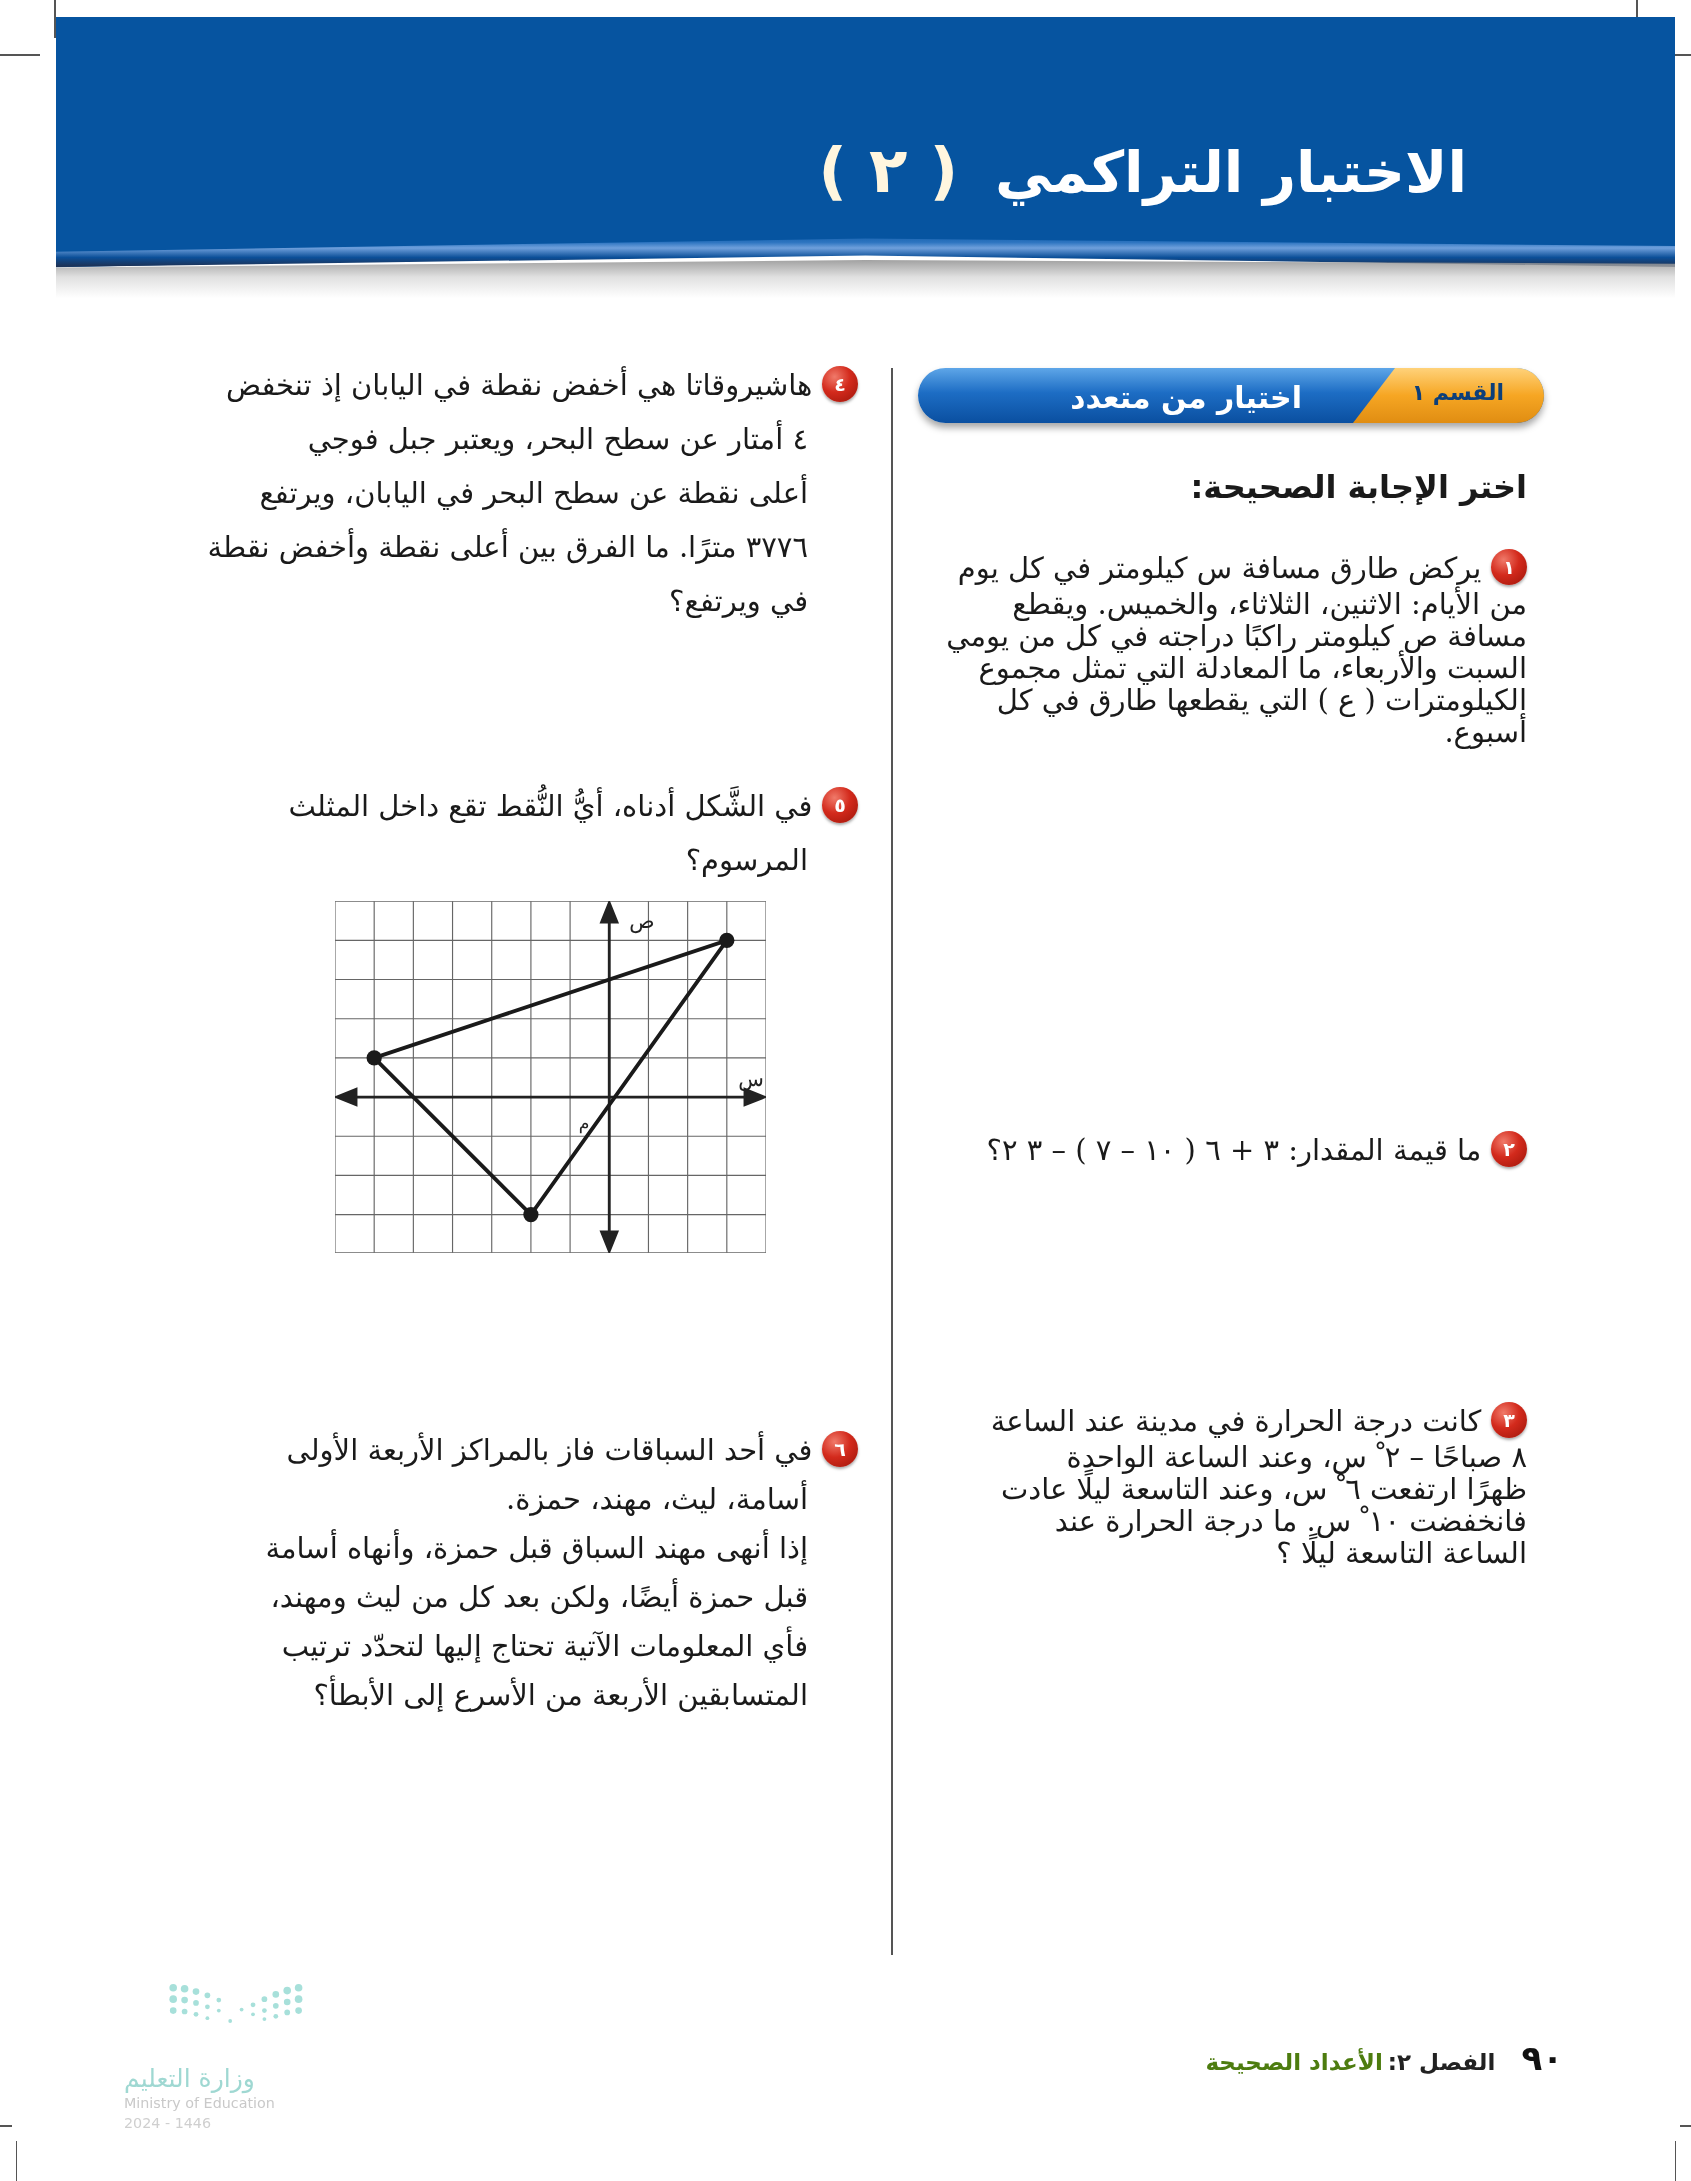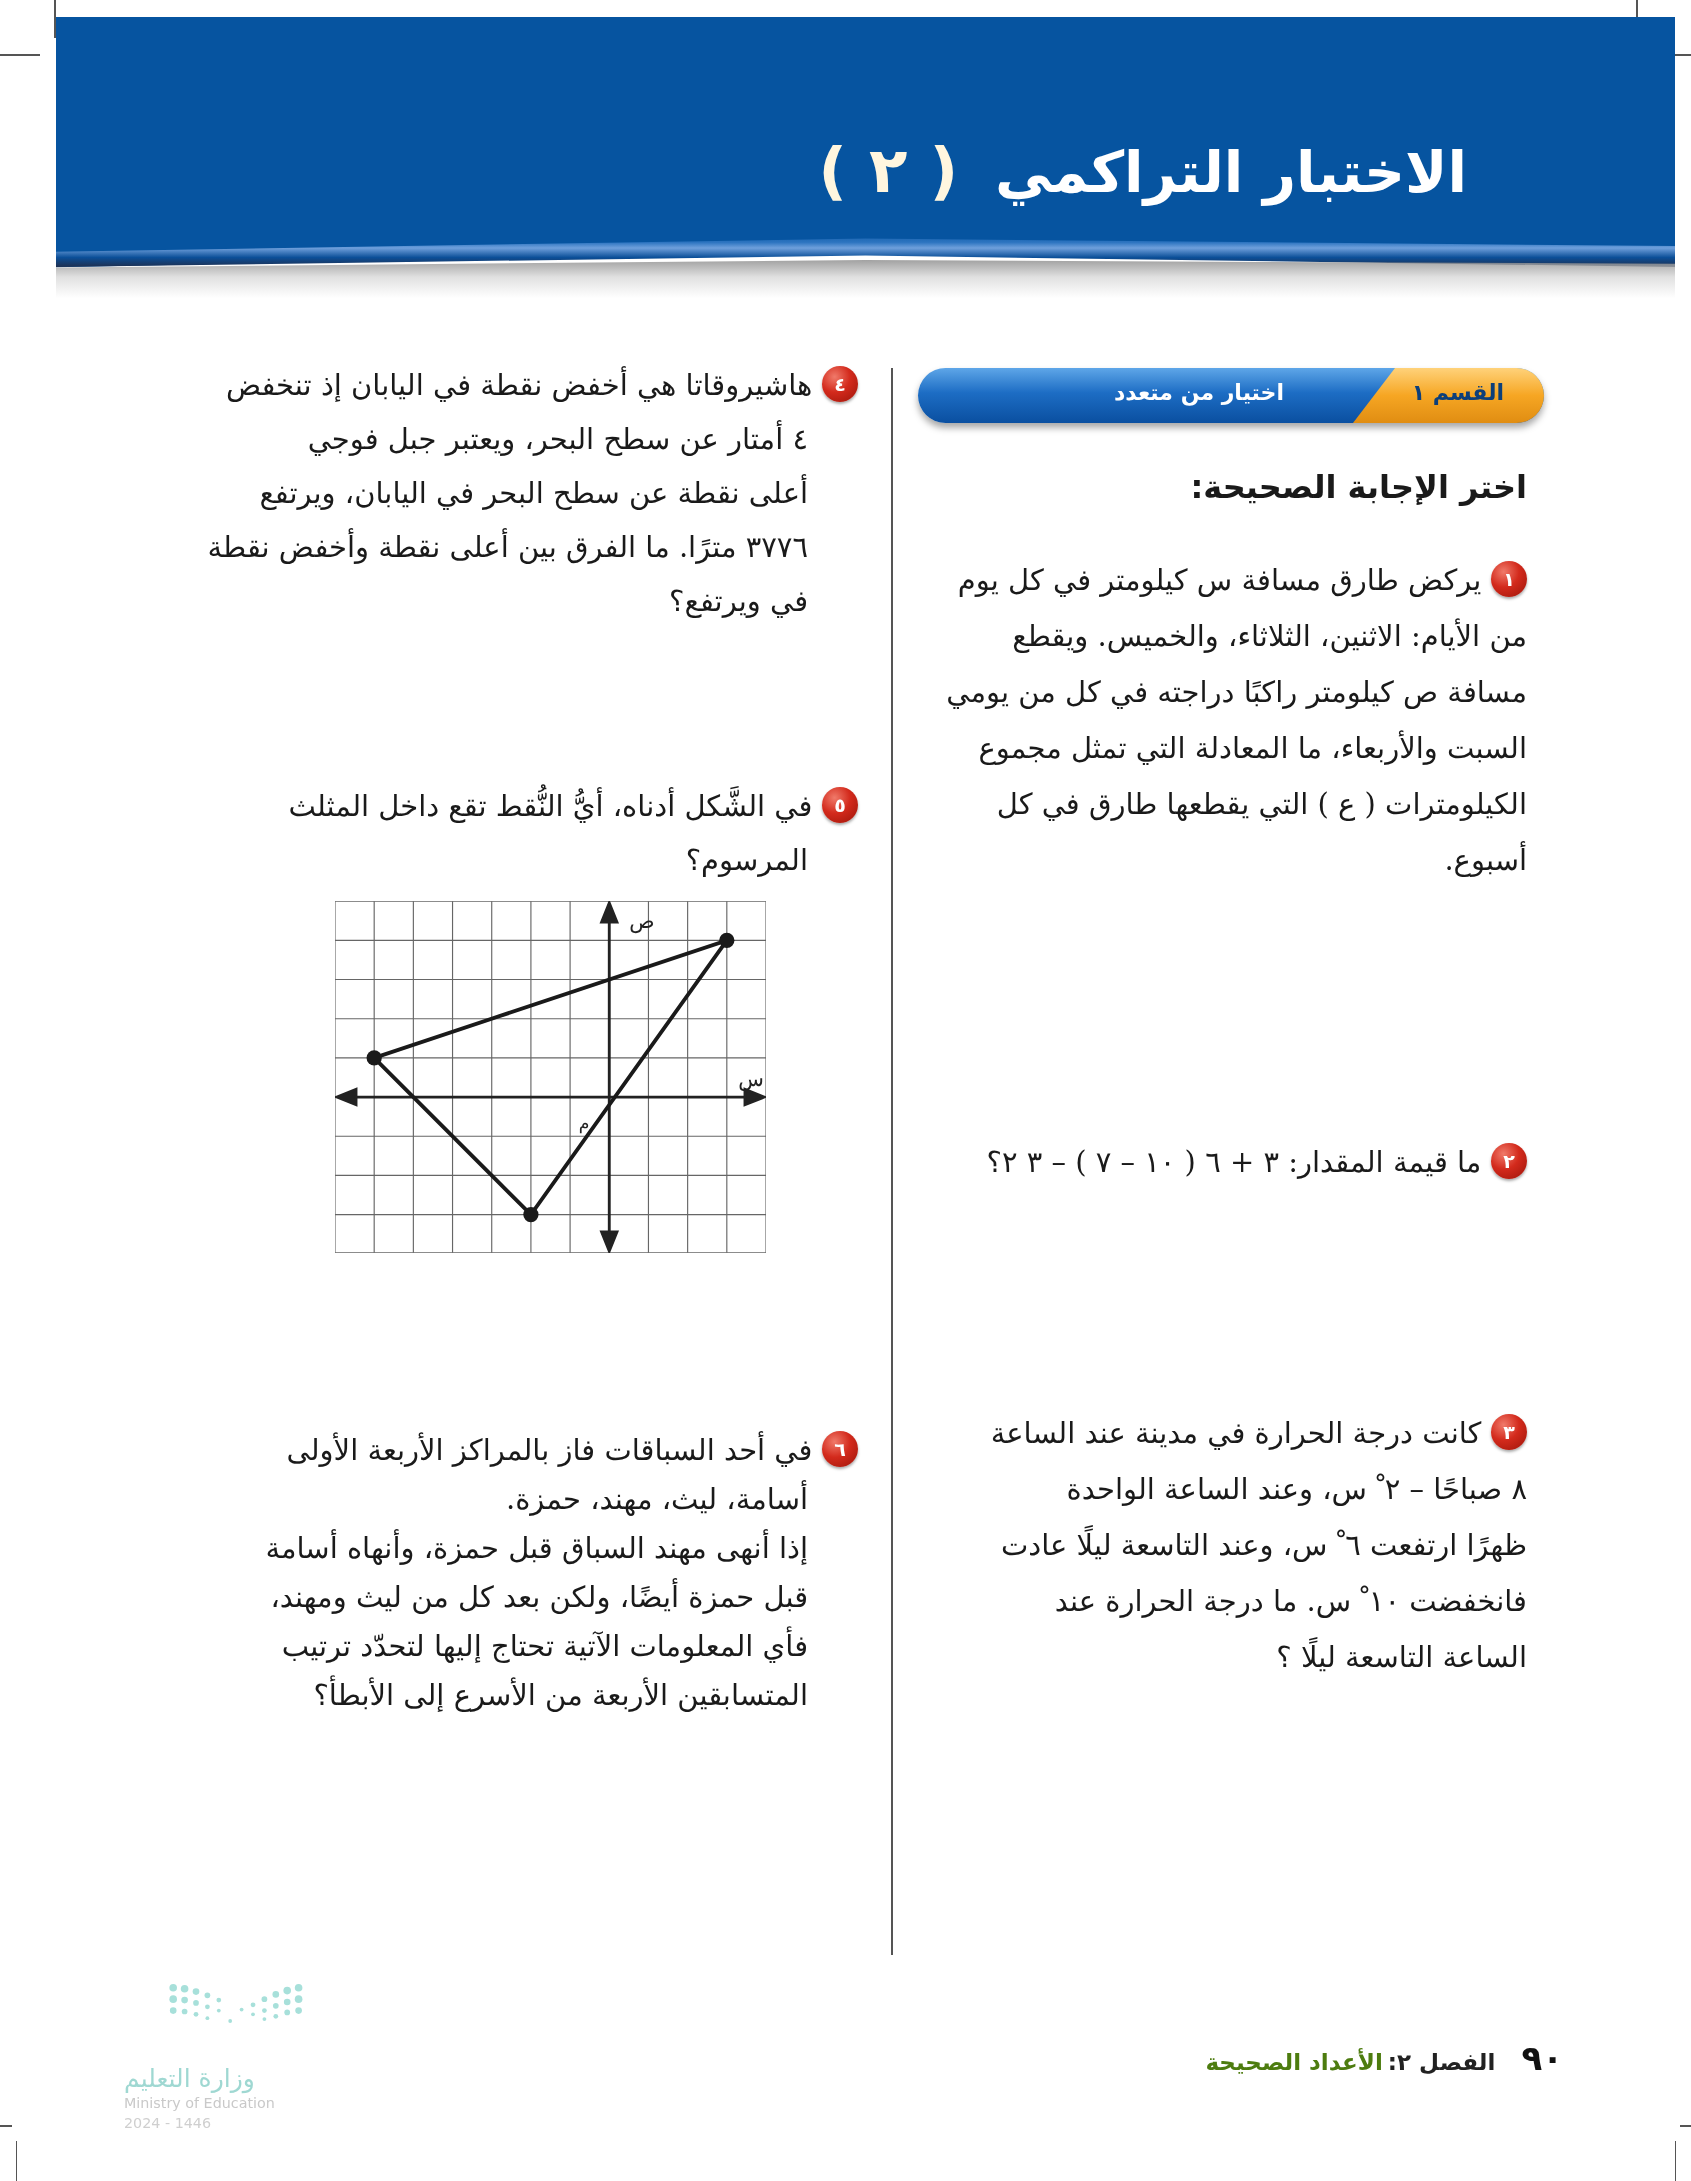--- a/index.html
+++ b/index.html
@@ -44,27 +44,27 @@
     background: linear-gradient(180deg, #5ea6e8 0%, #1d6dc4 45%, #0a4fa0 100%);
     box-shadow: 0 4.8px 7.6px rgba(0,0,0,0.35);
     overflow: hidden;
   }
   .pill-orange {
     position: absolute; right: 0; top: 0; width: 191px; height: 55px;
     background: linear-gradient(180deg, #ffd27a 0%, #f6a623 50%, #e08d12 100%);
     clip-path: polygon(22% 0, 100% 0, 100% 100%, 0 100%);
   }
   .pill-section { position: absolute; right: 40px; top: 11.5px; font-size: 22px; font-weight: bold; color: #0d3f7a; direction: rtl; }
-  .pill-label { position: absolute; right: 260px; top: 11.5px; font-size: 22px; font-weight: bold; color: #ffffff; direction: rtl; }
+  .pill-label { position: absolute; right: 242px; top: 11.5px; font-size: 30px; font-weight: bold; color: #ffffff; direction: rtl; }
 
   
   .rtl { direction: rtl; text-align: right; position: absolute; }
   .instr { right: 165px; top: 468px; font-size: 32px; font-weight: bold; }
 
-  .q { position: absolute; direction: rtl; text-align: right; font-family: "DejaVu Serif", serif; font-size: 29px; line-height: 56px; }
+  .q { position: absolute; direction: rtl; text-align: right; font-family: "DejaVu Serif", serif; font-size: 29px; line-height: 32px; }
   .badge {
     display: inline-flex; align-items: center; justify-content: center;
     width: 36px; height: 36px; border-radius: 50%;
     background: radial-gradient(circle at 35% 30%, #f07a6a 0%, #d32a1c 45%, #9c1409 100%);
     color: #ffffff; font-family: "DejaVu Sans", sans-serif; font-weight: bold; font-size: 19px;
     box-shadow: 0 1.9px 2.9px rgba(0,0,0,0.35);
     vertical-align: middle; margin-left: 9.6px; position: relative; top: -2.9px;
   }
   .line { white-space: nowrap; margin-left: 16px; }
 

